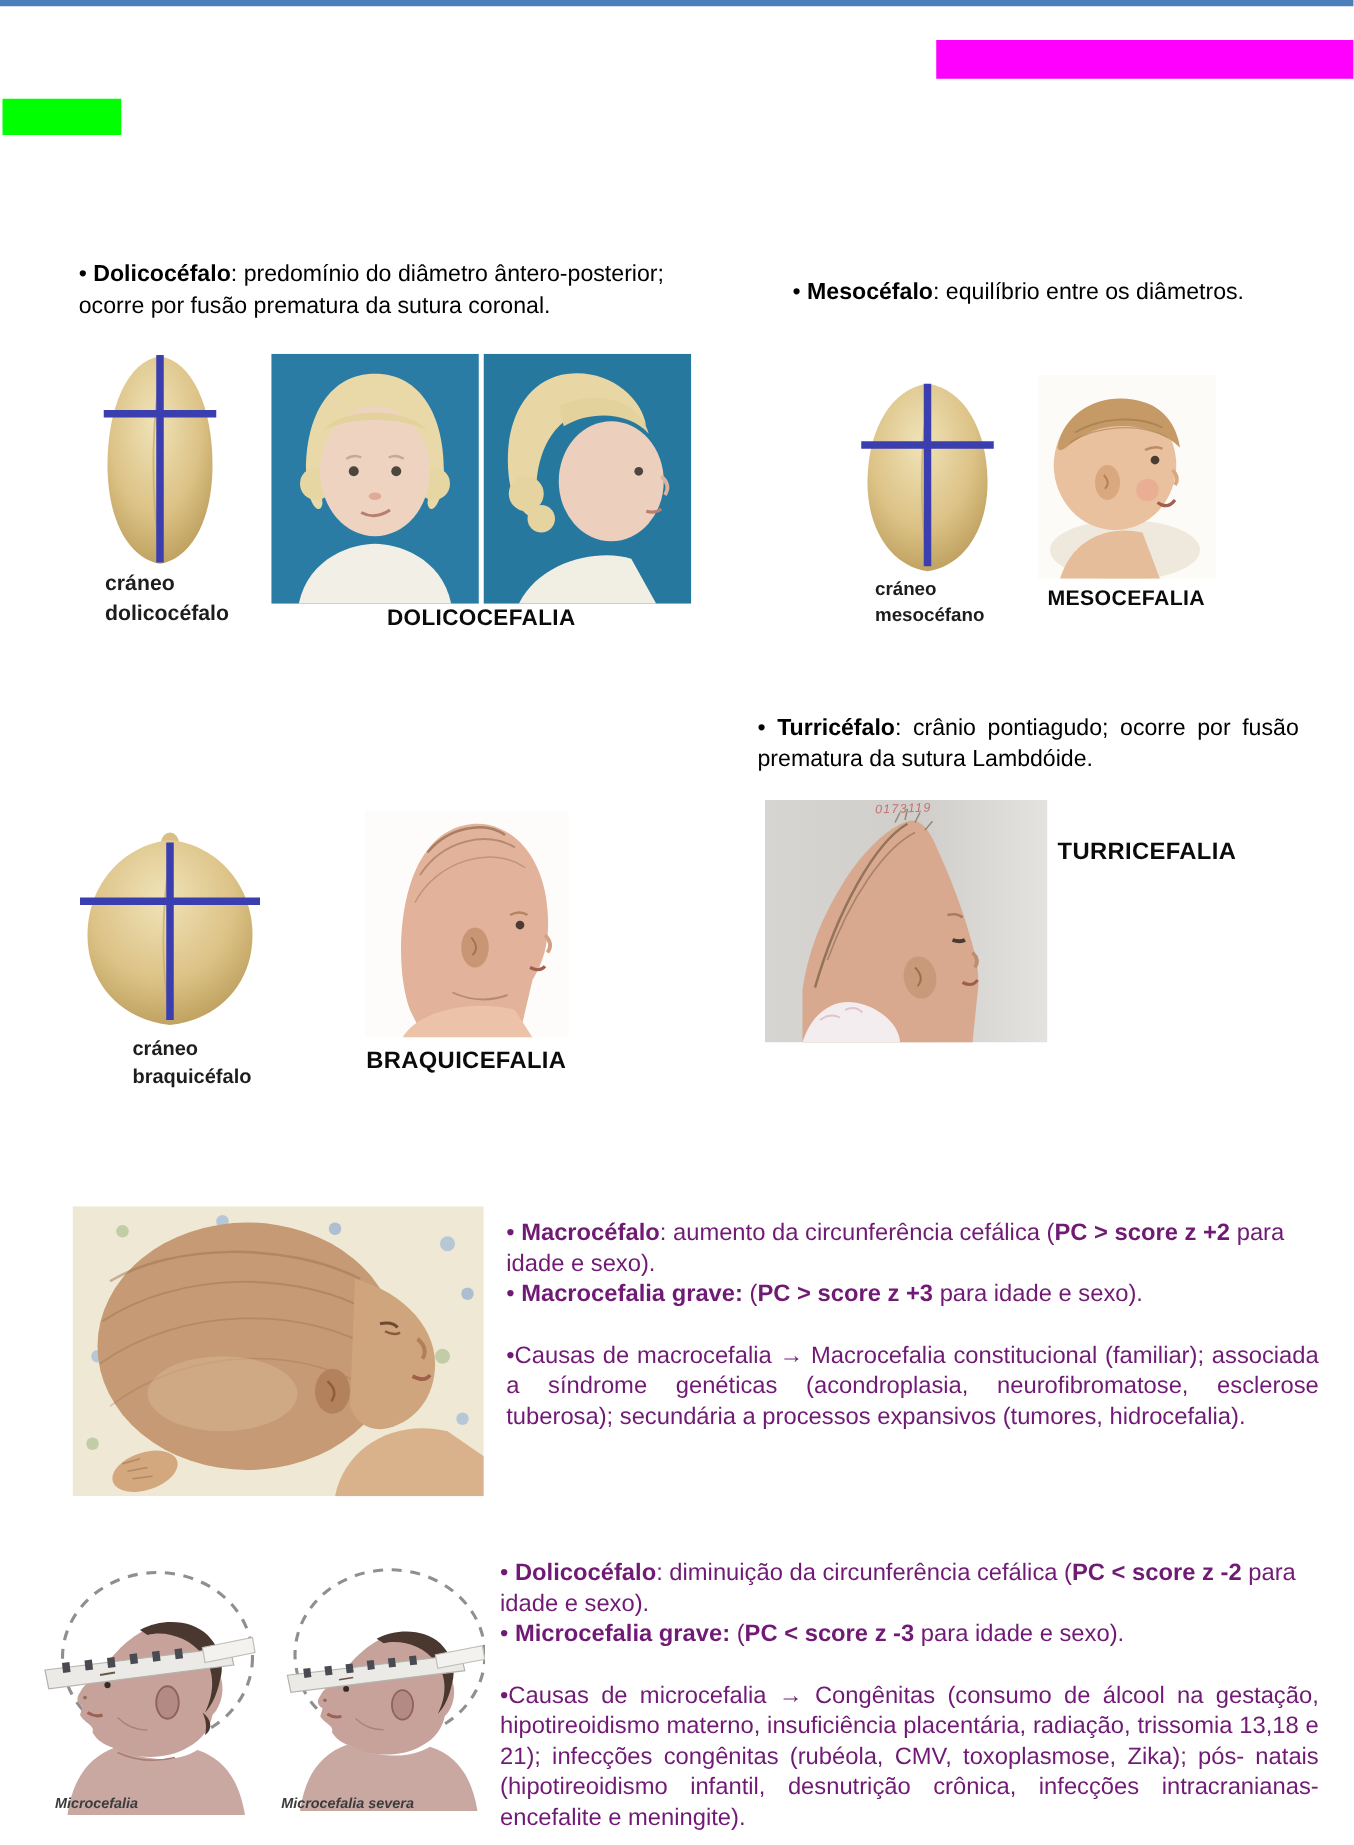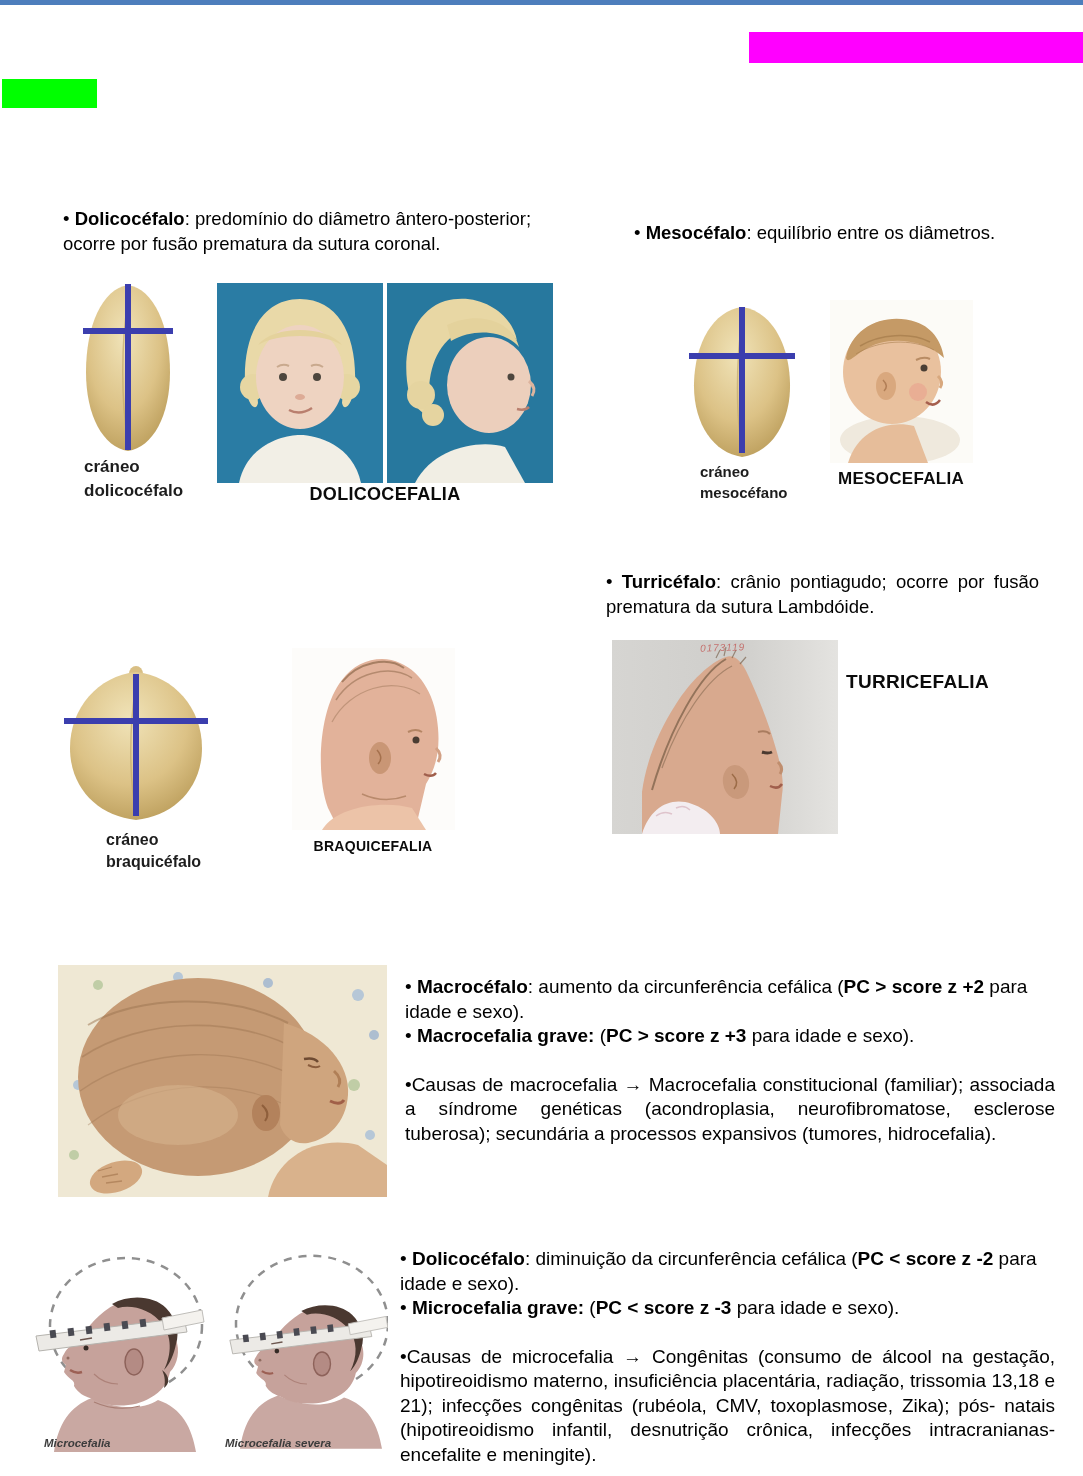--- a/index.html
+++ b/index.html
@@ -1,21 +1,21 @@
 <!DOCTYPE html>
 <html><head>
 <meta charset="utf-8">
 <style>
   html,body{margin:0;padding:0;background:#ffffff;}
   #page{position:relative;width:1083px;height:1476px;background:#ffffff;overflow:hidden;
         font-family:"Liberation Sans",sans-serif;color:#000;}
   .abs{position:absolute;}
   .txt{font-size:18.5px;line-height:25px;color:#000;}
   .just{text-align:justify;}
-  .mtxt{font-size:19px;line-height:24.5px;color:#000000;}
+  .mtxt{font-size:19px;line-height:24.5px;color:#701a75;}
   .mtxt p{margin:0;}
   .spacer{height:24px;}
   .caps{font-weight:bold;font-size:18px;letter-spacing:.3px;text-align:center;color:#0b0b0b;}
   .skullcap{font-weight:bold;color:#1d1d1d;}
   .microcap{font-style:italic;font-weight:bold;font-size:11.5px;color:#3c3c3c;text-align:left;}
   .stamp{font-size:10px;color:#c0504d;opacity:.75;transform:rotate(-2deg);letter-spacing:1px;font-style:italic;}
   b{font-weight:bold;}
 </style>
 </head>
 <body>
@@ -153,21 +153,21 @@
     <path d="M40 74 C 58 40 102 28 128 46" stroke="#8f6a4c" stroke-width="1.2" fill="none" opacity=".4"></path>
     <circle cx="124" cy="92" r="3.5" fill="#4a3c32"></circle>
     <path d="M116 84 q8 -4 14 0" stroke="#b48564" stroke-width="2" fill="none"></path>
     <path d="M144 100 q7 7 2 14" stroke="#d2a084" stroke-width="3" fill="none"></path>
     <path d="M132 126 q8 4 12 -1" stroke="#a05f4c" stroke-width="2.5" fill="none"></path>
     <ellipse cx="88" cy="110" rx="11" ry="16" fill="#c99675"></ellipse>
     <path d="M85 102 q7 8 1 14" stroke="#a5714d" stroke-width="1.5" fill="none"></path>
     <path d="M70 146 q22 10 44 2" stroke="#b98a6c" stroke-width="1.5" fill="none"></path>
     <path d="M30 182 C 44 158 92 152 120 160 L 134 182 Z" fill="#ecc3a8"></path>
   </svg>
-  <div class="abs caps" style="left:277px;top:838px;width:192px;font-size:14px;">BRAQUICEFALIA</div>
+  <div class="abs caps" style="left:277px;top:838px;width:192px;font-size:19px;">BRAQUICEFALIA</div>
 
   <svg class="abs" style="left:612px;top:640px;" width="226" height="194" viewBox="0 0 226 194">
     <defs>
       <linearGradient id="turbg" x1="0" y1="0" x2="1" y2="0">
         <stop offset="0" stop-color="#d6d5d2"></stop>
           <stop offset=".55" stop-color="#cfcecb"></stop>
           <stop offset="1" stop-color="#e4e3e0"></stop>
       </linearGradient>
     </defs>
     <rect width="226" height="194" fill="url(#turbg)"></rect>

